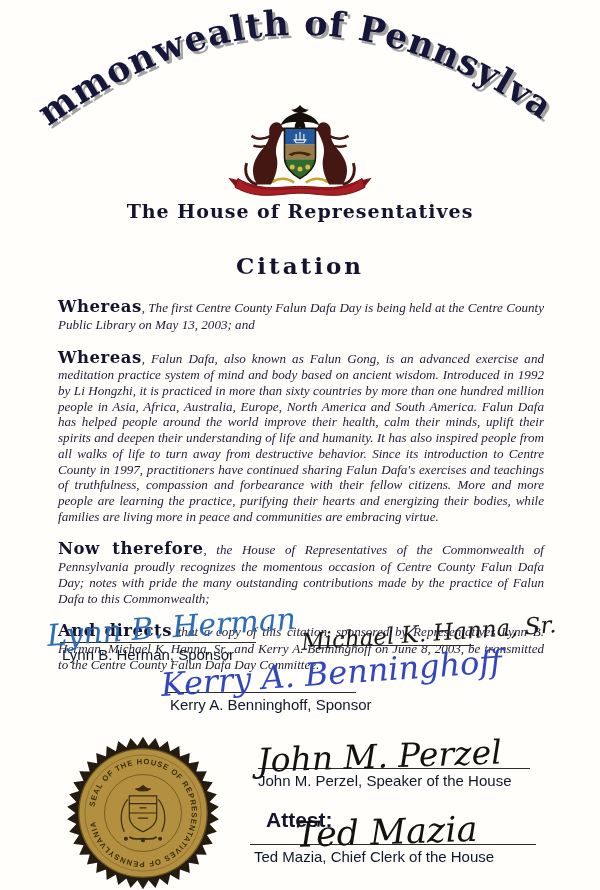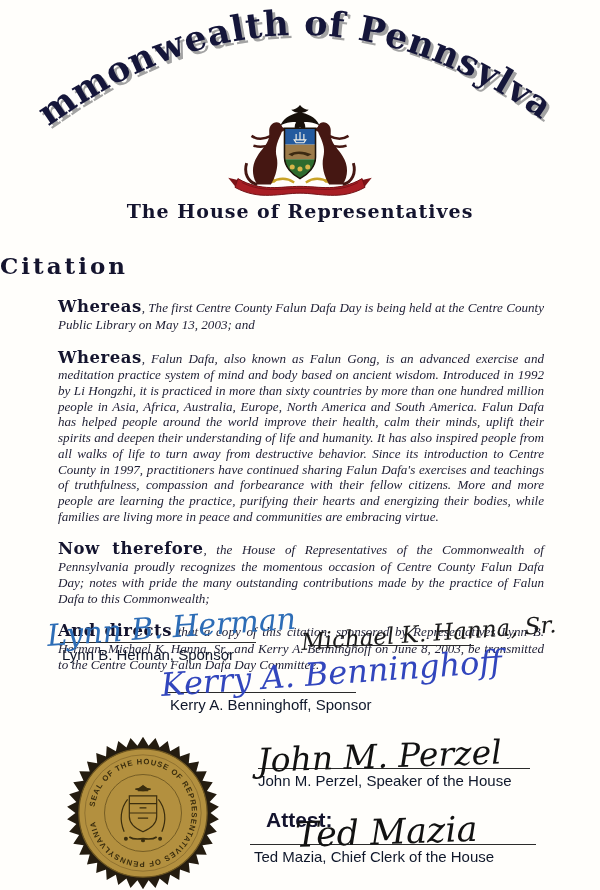--- a/index.html
+++ b/index.html
@@ -14,21 +14,21 @@
   .arch-main{fill:#15163a;}
   .arch-text{font-family:"DejaVu Serif",serif;font-weight:bold;font-size:35px;letter-spacing:1px;}
   
   .arms-svg{position:absolute;left:203px;top:101px;width:194px;height:97px;}
   
   .subtitle{
     position:absolute;top:200px;left:0;width:100%;margin:0;text-align:center;
     font-family:"DejaVu Serif",serif;font-weight:bold;font-size:19px;color:#14142e;letter-spacing:1px;
   }
   .heading{
-    position:absolute;top:252px;left:0;width:100%;margin:0;
+    position:absolute;top:252px;left:0;width:100%;margin:0;text-align:center;
     font-family:"DejaVu Serif",serif;font-weight:bold;font-size:23px;color:#14142e;letter-spacing:3px;
   }
   
   .body{position:absolute;left:58px;top:297px;width:486px;}
   .body p{
     margin:0 0 15px 0;text-align:justify;
     font-style:italic;font-size:13.1px;line-height:1.2;color:#1d1d33;
   }
   .lead{
     font-style:normal;font-weight:bold;font-family:"DejaVu Serif",serif;

